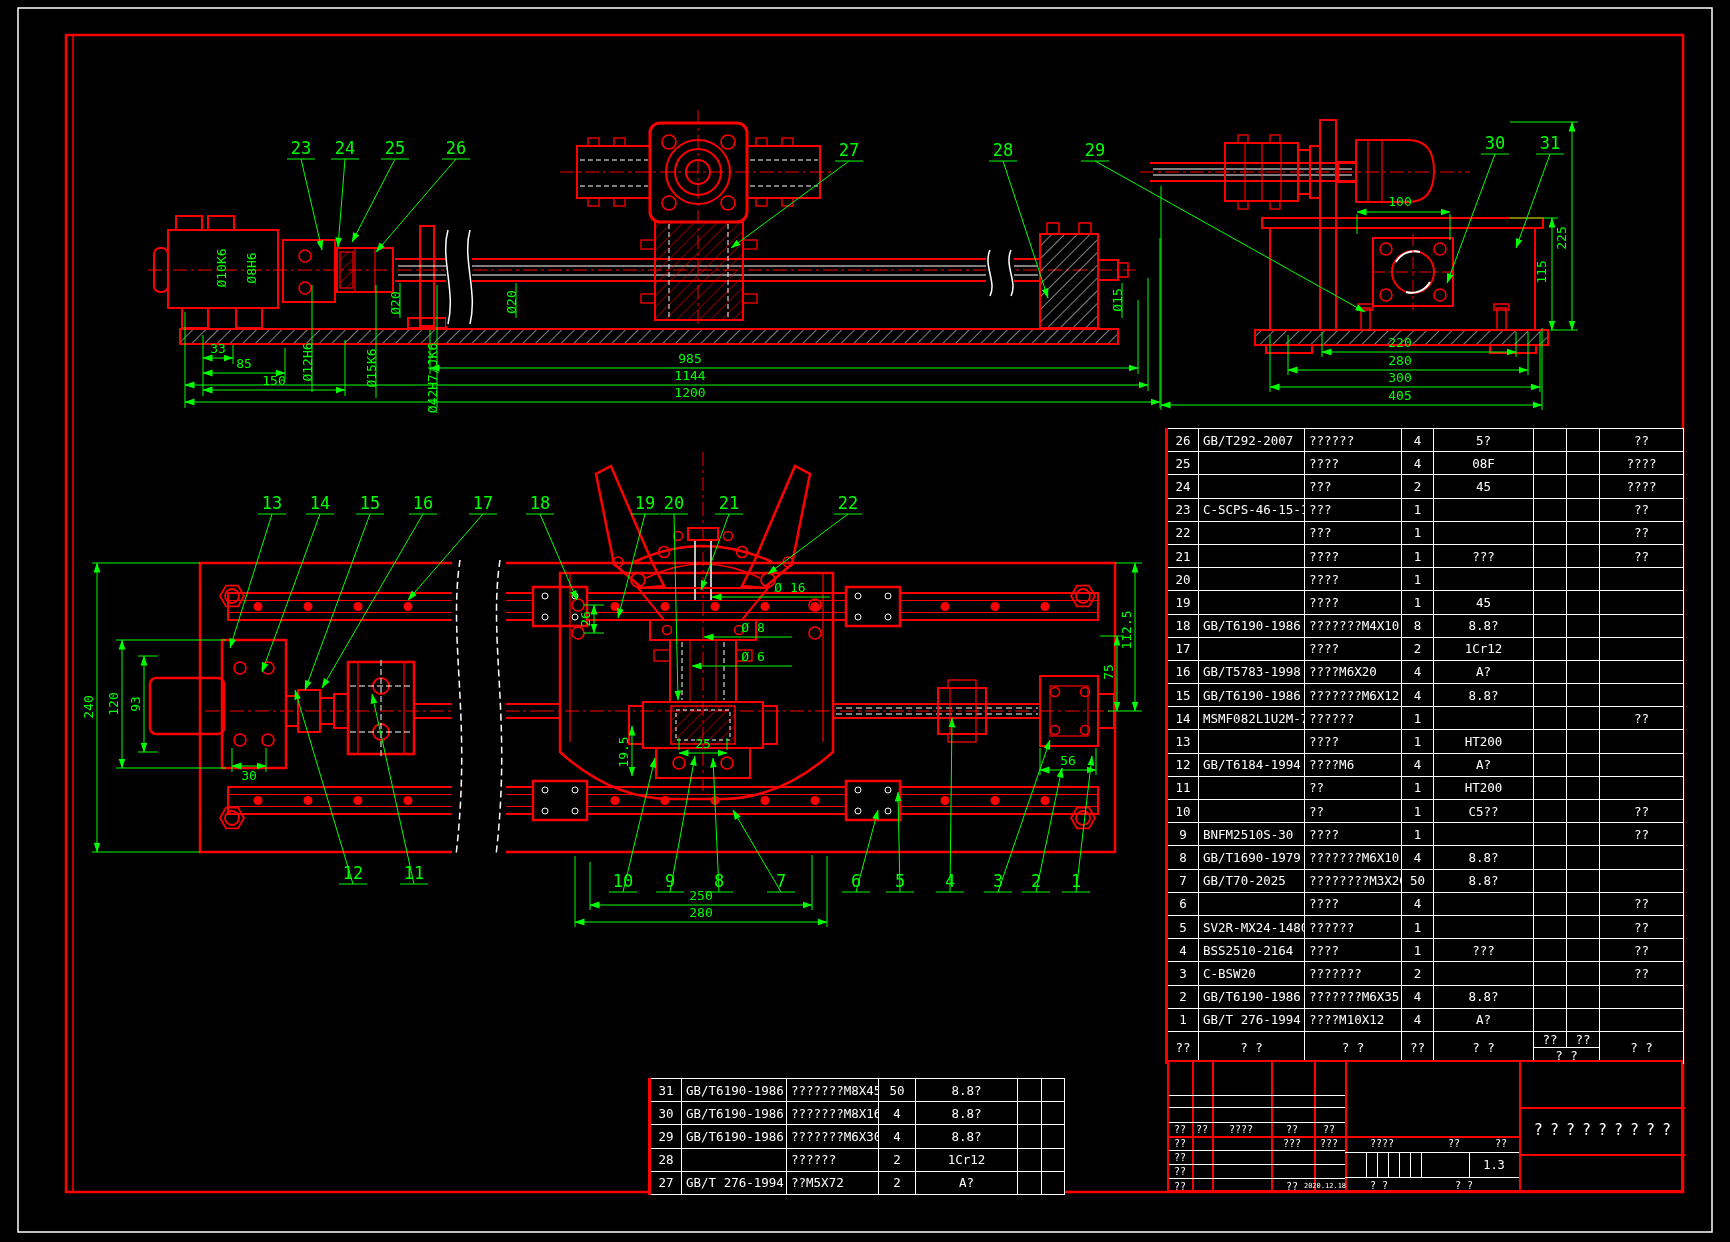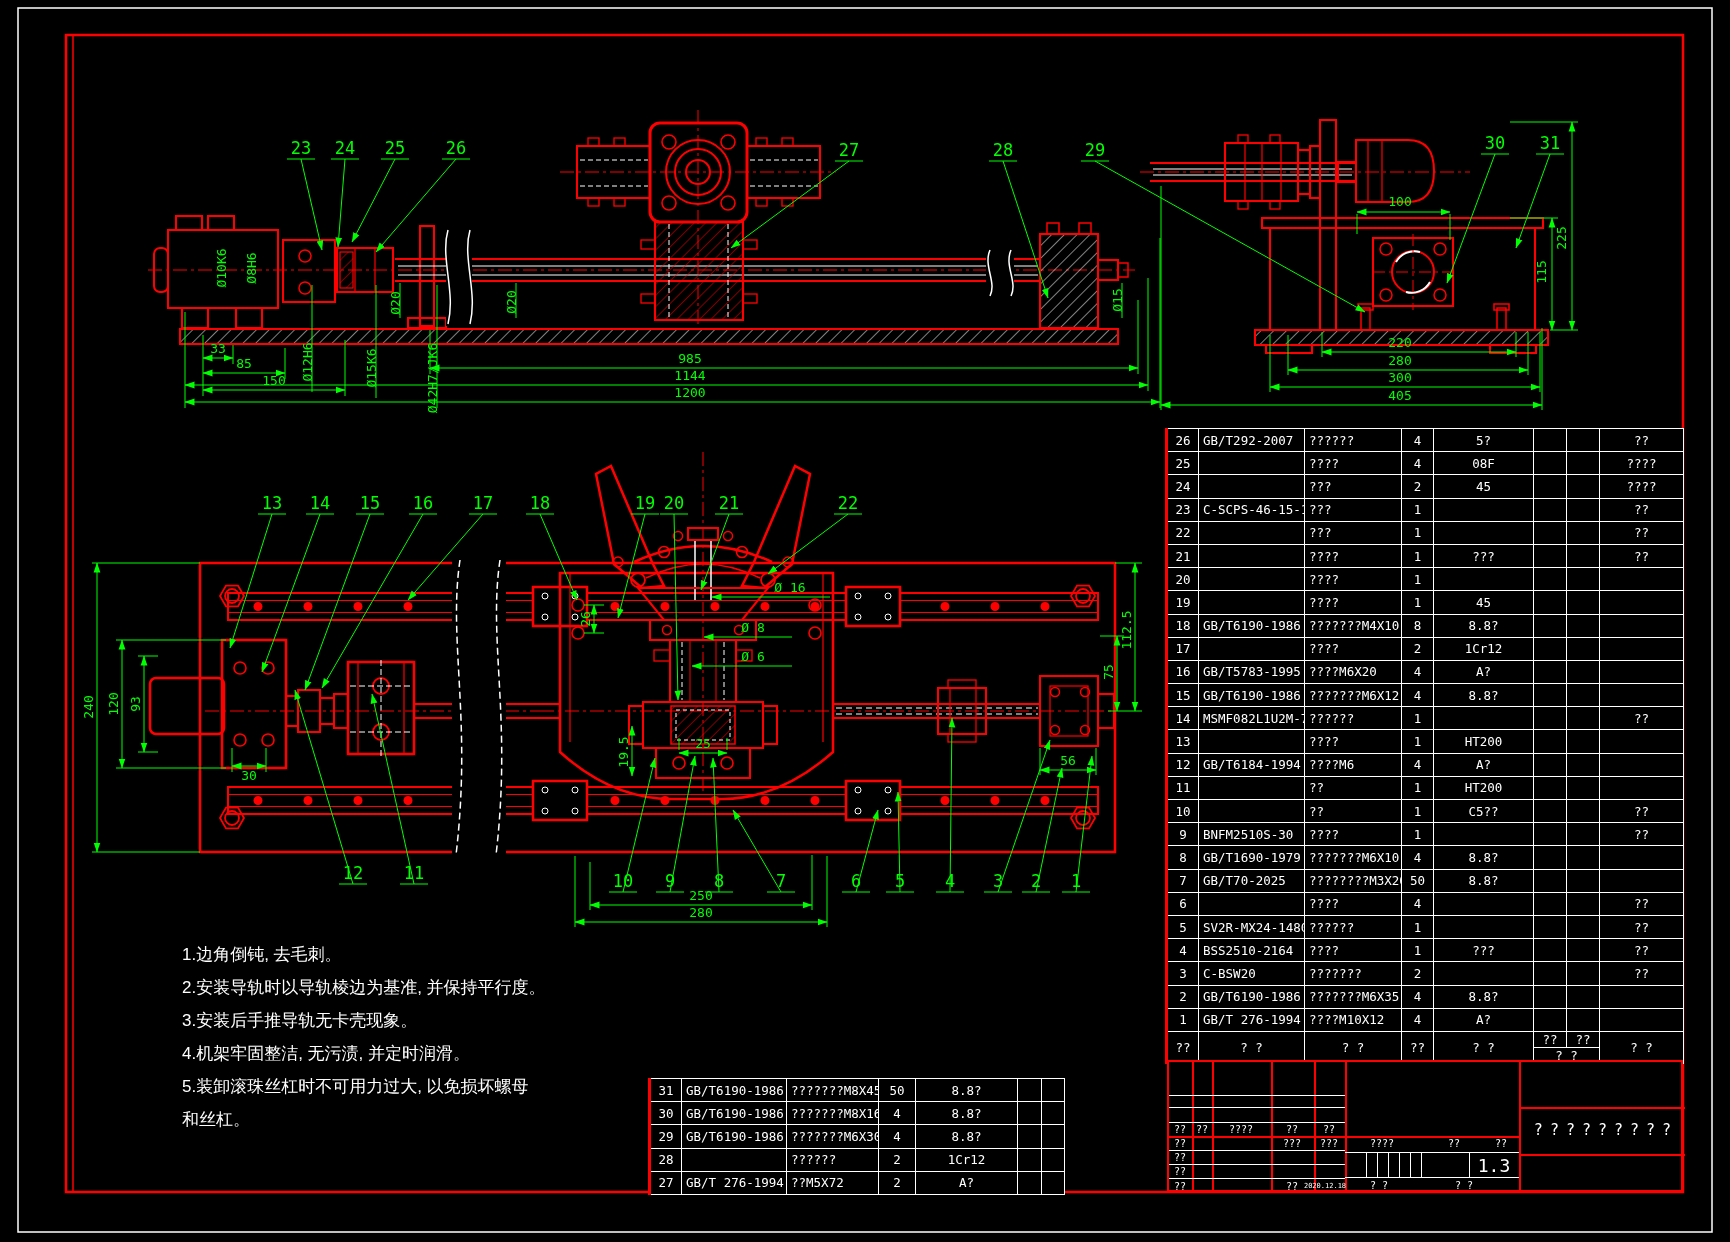--- a/index.html
+++ b/index.html
@@ -28,21 +28,21 @@
   
   #tblock{position:absolute;left:1167px;top:1060px;width:516px;height:132px;
           border:2px solid #f00;box-sizing:border-box;background:#000;}
   #tblock .vl{position:absolute;top:0;width:2px;height:100%;background:#f00;}
   #tblock .hlr{position:absolute;height:2px;background:#f00;}
   #tblock .hlw{position:absolute;height:1px;background:#fff;}
   #tblock .vlw{position:absolute;width:1px;background:#fff;}
   #tblock span{position:absolute;color:#fff;font:10px "DejaVu Sans Mono",monospace;
                transform:translate(-50%,-50%);white-space:nowrap;}
   #tblock span.big{font-size:15px;letter-spacing:7px;}
-  #tblock span.sc{font-size:18px;}
+  #tblock span.sc{font-size:12px;}
   #tblock span.dt8{font-size:7px;}
 </style>
 </head>
 <body>
 
 <div id="stage">
 
 <svg id="cad" width="1730" height="1242" viewBox="0 0 1730 1242">
   <defs>
     <pattern id="hw" width="9" height="9" patternUnits="userSpaceOnUse" patternTransform="rotate(45)">
@@ -569,28 +569,20 @@
         <line x1="1022" y1="892" x2="1050" y2="892" stroke="#00ff00" stroke-width="1"></line>
         <line x1="1036" y1="892" x2="1062" y2="768" stroke="#00ff00" stroke-width="1" marker-end="url(#ar)"></line>
         <text x="1036" y="887" class="bt">2</text>
         <line x1="1062" y1="892" x2="1090" y2="892" stroke="#00ff00" stroke-width="1"></line>
         <line x1="1076" y1="892" x2="1092" y2="756" stroke="#00ff00" stroke-width="1" marker-end="url(#ar)"></line>
         <text x="1076" y="887" class="bt">1</text>
       </g>
 </svg>
 
 <div id="tech">
-  <div id="tech-lines">
-        <div>1.边角倒钝, 去毛刺。</div>
-        <div>2.安装导轨时以导轨棱边为基准, 并保持平行度。</div>
-        <div>3.安装后手推导轨无卡壳现象。</div>
-        <div>4.机架牢固整洁, 无污渍, 并定时润滑。</div>
-        <div>5.装卸滚珠丝杠时不可用力过大, 以免损坏螺母</div>
-        <div>和丝杠。</div>
-      </div>
 </div>
 
 <table class="bom" id="bom-main">
   <colgroup>
     <col style="width:32px">
         <col style="width:106px">
         <col style="width:97px">
         <col style="width:32px">
     <col style="width:100px">
         <col style="width:33px">
@@ -693,21 +685,21 @@
           <td></td>
           <td class="al">????</td>
           <td>2</td>
           <td>1Cr12</td>
           <td></td>
           <td></td>
           <td></td>
         </tr>
         <tr>
           <td>16</td>
-          <td class="al">GB/T5783-1995</td>
+          <td class="al">GB/T5783-1998</td>
           <td class="al">????M6X20</td>
           <td>4</td>
           <td>A?</td>
           <td></td>
           <td></td>
           <td></td>
         </tr>
         <tr>
           <td>15</td>
           <td class="al">GB/T6190-1986</td>

